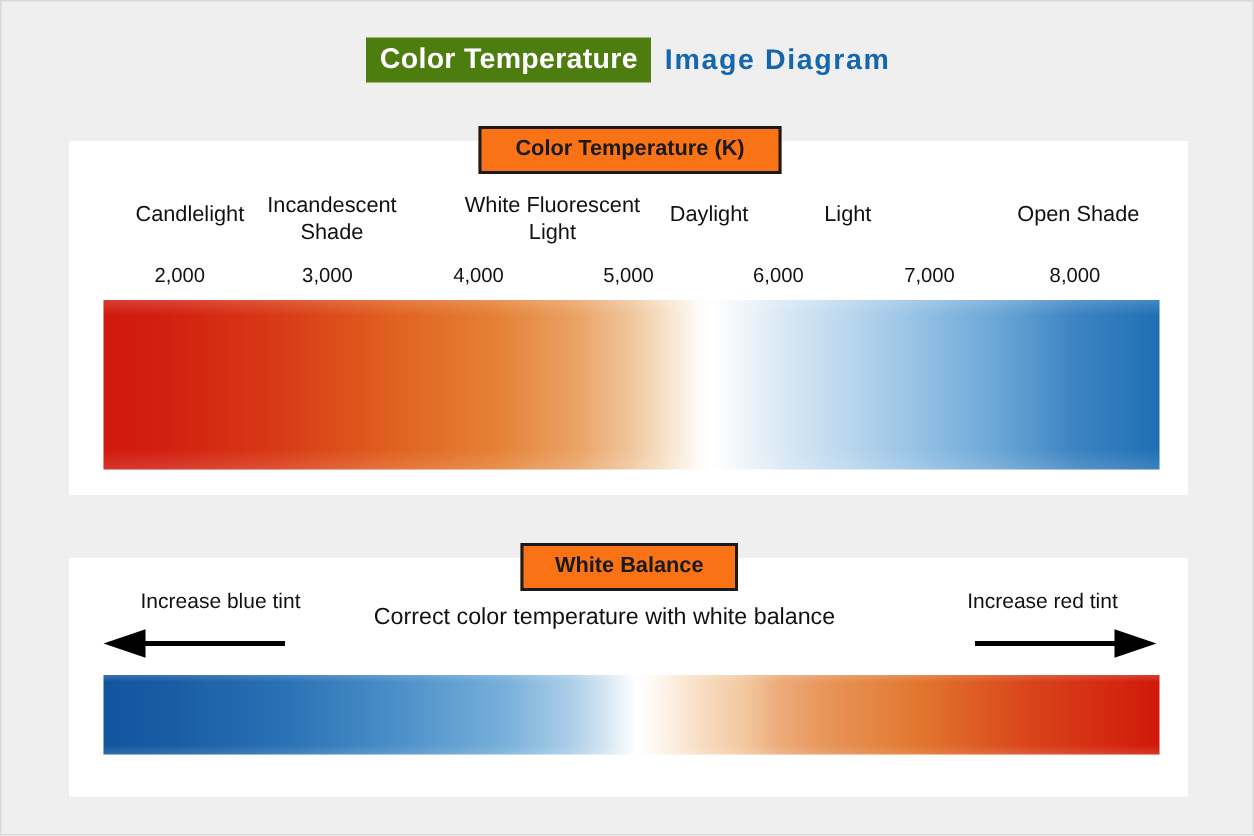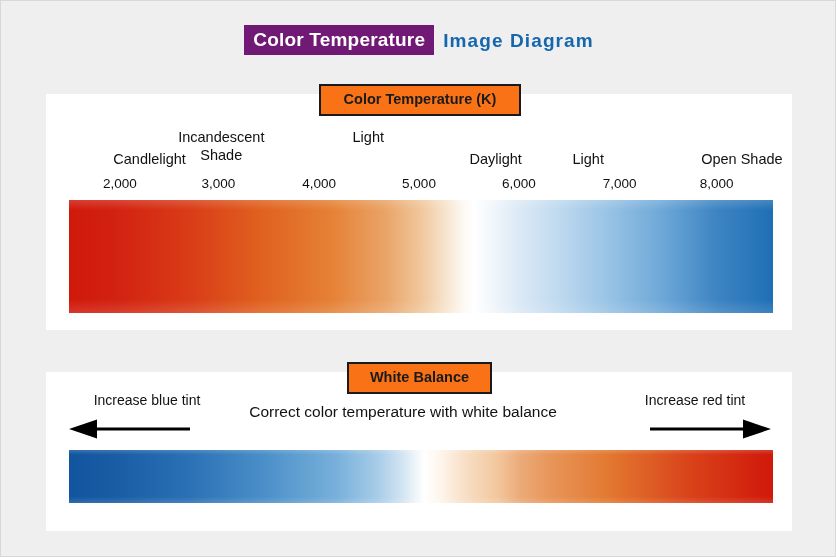--- a/index.html
+++ b/index.html
@@ -28,21 +28,21 @@
   .title-row {
     position: absolute;
     left: 0;
     top: 24px;
     width: 836px;
     text-align: center;
     white-space: nowrap;
   }
   .title-badge {
     display: inline-block;
-    background: #701a75;
+    background: #4d7c0f;
     color: #ffffff;
     font-size: 19px;
     font-weight: bold;
     letter-spacing: 0.2px;
     padding: 5px 9px 6px 9px;
     vertical-align: middle;
     line-height: 1;
   }
   .title-rest {
     display: inline-block;
@@ -101,21 +101,21 @@
   .ct-name {
     position: absolute;
     text-align: center;
     font-size: 14.5px;
     color: #111111;
     line-height: 18px;
     transform: translateX(-50%);
     white-space: nowrap;
   }
   .ct-name.two-line { top: 0px; }
-  .ct-name.one-line { top: 22px; margin-left: 23px; }
+  .ct-name.one-line { top: 6px; }
 
   #ct-values {
     position: absolute;
     left: 45px;
     top: 175px;
     width: 746px;
     height: 20px;
   }
   .ct-value {
     position: absolute;
@@ -237,20 +237,21 @@
 
   <div id="ct-names">
       <div class="ct-name one-line" style="left: 10.8%;">
         <div>Candlelight</div>
       </div>
       <div class="ct-name two-line" style="left: 23.5%;">
         <div>Incandescent</div>
         <div>Shade</div>
       </div>
       <div class="ct-name two-line" style="left: 43.2%;">
+        <div>White Fluorescent</div>
         <div>Light</div>
       </div>
       <div class="ct-name one-line" style="left: 57.2%;">
         <div>Daylight</div>
       </div>
       <div class="ct-name one-line" style="left: 69.6%;">
         <div>Light</div>
       </div>
       <div class="ct-name one-line" style="left: 90.2%;">
         <div>Open Shade</div>

